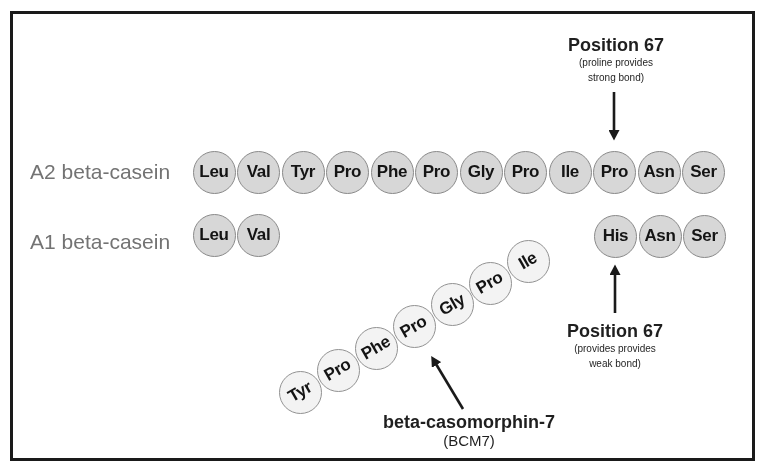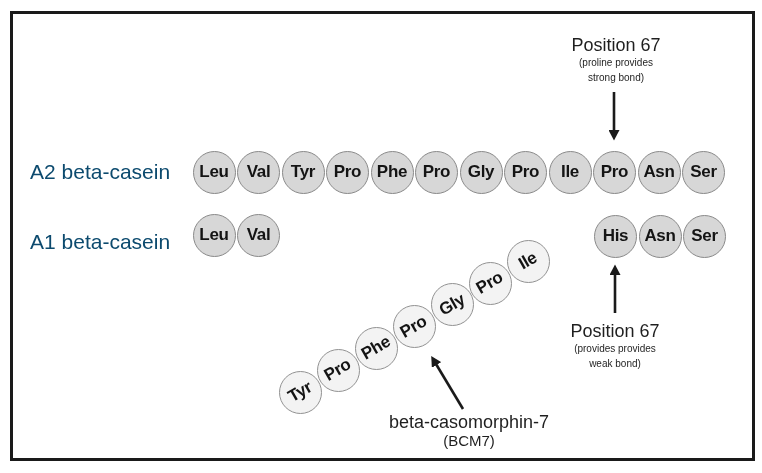--- a/index.html
+++ b/index.html
@@ -29,21 +29,21 @@
     position: absolute;
     left: 10px; top: 11px;
     width: 745px; height: 450px;
     border: 3px solid var(--frame);
     background: transparent;
   }
   .row-label {
     position: absolute;
     font-size: 21px;
     line-height: 24px;
-    color: #0c4a6e;
+    color: #737373;
     white-space: nowrap;
     text-align: center;
   }
   #a2-label { left: 30px; top: 160px; }
   #a1-label { left: 30px; top: 230px; }
   .residue {
     position: absolute;
     width: 43px; height: 43px;
     border-radius: 50%;
     background: var(--residue-fill);
@@ -60,21 +60,21 @@
     color: #141414;
     letter-spacing: -0.3px;
     white-space: nowrap;
   }
   .residue.light span { transform: rotate(-30deg); }
   .ann {
     position: absolute;
     text-align: center;
     color: #1f1f1f;
   }
-  .ann .ann-title { font-size: 18px; line-height: 20px; display: block; }
+  .ann .ann-title { font-size: 18px; line-height: 20px; display: block; font-weight: bold; }
   .ann .ann-sub   { font-size: 10px; line-height: 15px; display: block; }
   #ann-top    { left: 526px; top: 35px;  width: 180px; }
   #ann-bottom { left: 525px; top: 321px; width: 180px; }
   #ann-bcm7   { left: 369px; top: 413px; width: 200px; text-align: center; }
   #ann-bcm7 .ann-title { font-size: 18px; line-height: 19px; }
   #ann-bcm7 .ann-sub   { font-size: 15px; line-height: 17px; }
   svg.overlay {
     position: absolute; left: 0; top: 0;
     width: 762px; height: 473px;
     pointer-events: none;

